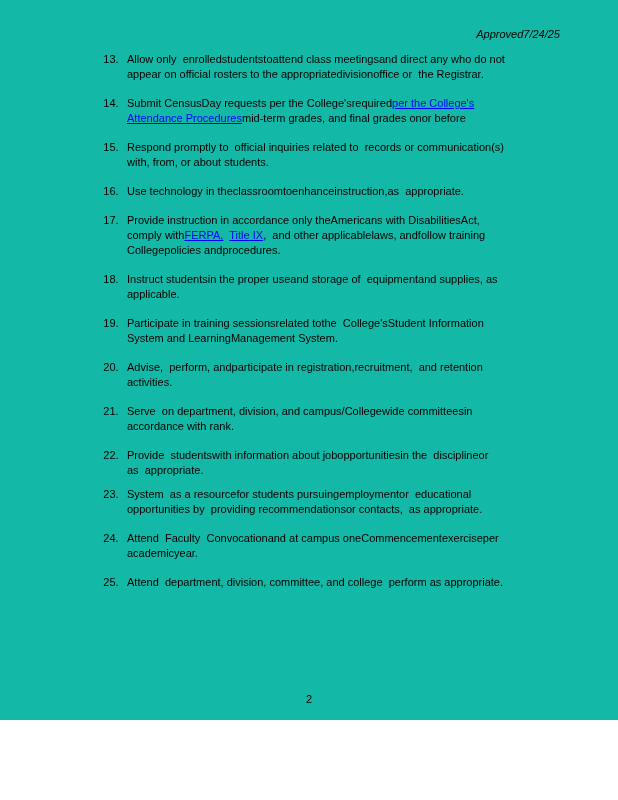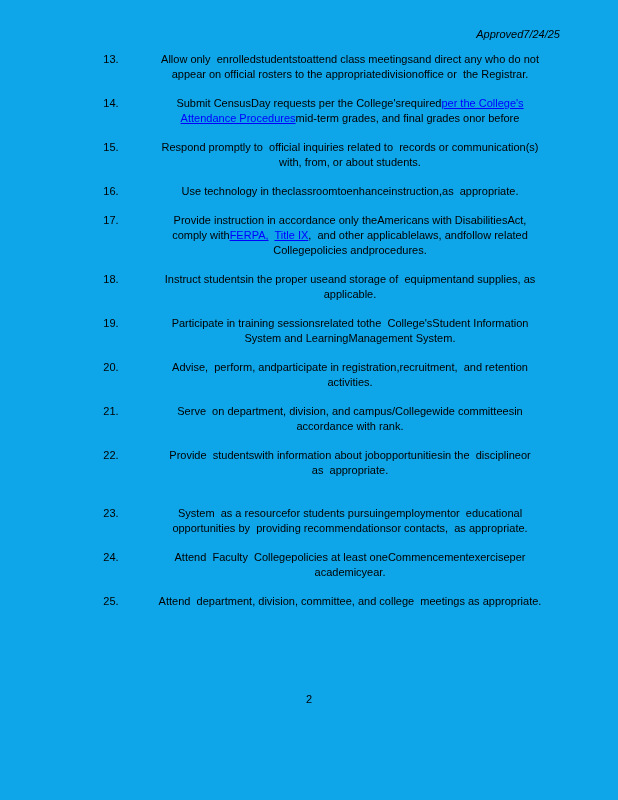--- a/index.html
+++ b/index.html
@@ -1,20 +1,20 @@
 <!DOCTYPE html>
 <html><head>
 <meta charset="utf-8">
 <style>
   html, body { margin: 0; padding: 0; background: #ffffff; }
   .page {
     position: relative;
     width: 618px;
-    height: 800px;
-    background: #0ea5e9;
+    height: 720px;
+    background: #14b8a6;
     overflow: hidden;
     font-family: "Liberation Sans", sans-serif;
     font-size: 11px;
     line-height: 15px;
     color: #000000;
   }
   .approved {
     position: absolute;
     top: 27px;
     right: 58px;
@@ -24,27 +24,27 @@
   .list {
     position: absolute;
     top: 52px;
     left: 95px;
     right: 45px;
   }
   .item {
     display: flex;
     margin-bottom: 14px;
   }
-  .item.gap-after { margin-bottom: 28px; }
+  .item.gap-after { margin-bottom: 9px; }
   .num {
     width: 32px;
     flex-shrink: 0;
     text-align: center;
   }
-  .body { flex: 1; text-align: center; }
+  .body { flex: 1; }
   .line { white-space: pre; }
   .link { color: #0000FF; text-decoration: underline; }
   .ul { }
   .footer {
     position: absolute;
     top: 692px;
     left: 0;
     width: 100%;
     text-align: center;
     font-size: 11px;
@@ -81,21 +81,21 @@
       <div class="item">
         <span class="num">16.</span>
         <div class="body">
           <div class="line"><span>Use technology in theclassroomtoenhanceinstruction,as  appropriate.</span></div>
         </div>
       </div>
       <div class="item">
         <span class="num">17.</span>
         <div class="body">
           <div class="line"><span>Provide instruction in accordance only theAmericans with DisabilitiesAct,</span></div>
-          <div class="line"><span>comply with</span><span class="link ul">FERPA,</span><span>  </span><span class="link ul">Title IX</span><span>,  and other applicablelaws, andfollow related</span></div>
+          <div class="line"><span>comply with</span><span class="link ul">FERPA,</span><span>  </span><span class="link ul">Title IX</span><span>,  and other applicablelaws, andfollow training</span></div>
           <div class="line"><span>Collegepolicies andprocedures.</span></div>
         </div>
       </div>
       <div class="item">
         <span class="num">18.</span>
         <div class="body">
           <div class="line"><span>Instruct studentsin the proper useand storage of  equipmentand supplies, as</span></div>
           <div class="line"><span>applicable.</span></div>
         </div>
       </div>
@@ -130,26 +130,26 @@
       <div class="item">
         <span class="num">23.</span>
         <div class="body">
           <div class="line"><span>System  as a resourcefor students pursuingemploymentor  educational</span></div>
           <div class="line"><span>opportunities by  providing recommendationsor contacts,  as appropriate.</span></div>
         </div>
       </div>
       <div class="item">
         <span class="num">24.</span>
         <div class="body">
-          <div class="line"><span>Attend  Faculty  Collegepolicies at least oneCommencementexerciseper</span></div>
+          <div class="line"><span>Attend  Faculty  Convocationand at campus oneCommencementexerciseper</span></div>
           <div class="line"><span>academicyear.</span></div>
         </div>
       </div>
       <div class="item">
         <span class="num">25.</span>
         <div class="body">
-          <div class="line"><span>Attend  department, division, committee, and college  meetings as appropriate.</span></div>
+          <div class="line"><span>Attend  department, division, committee, and college  perform as appropriate.</span></div>
         </div>
       </div>
     </div>
 
   <div class="footer">2</div>
 </div>
 
 </body></html>

